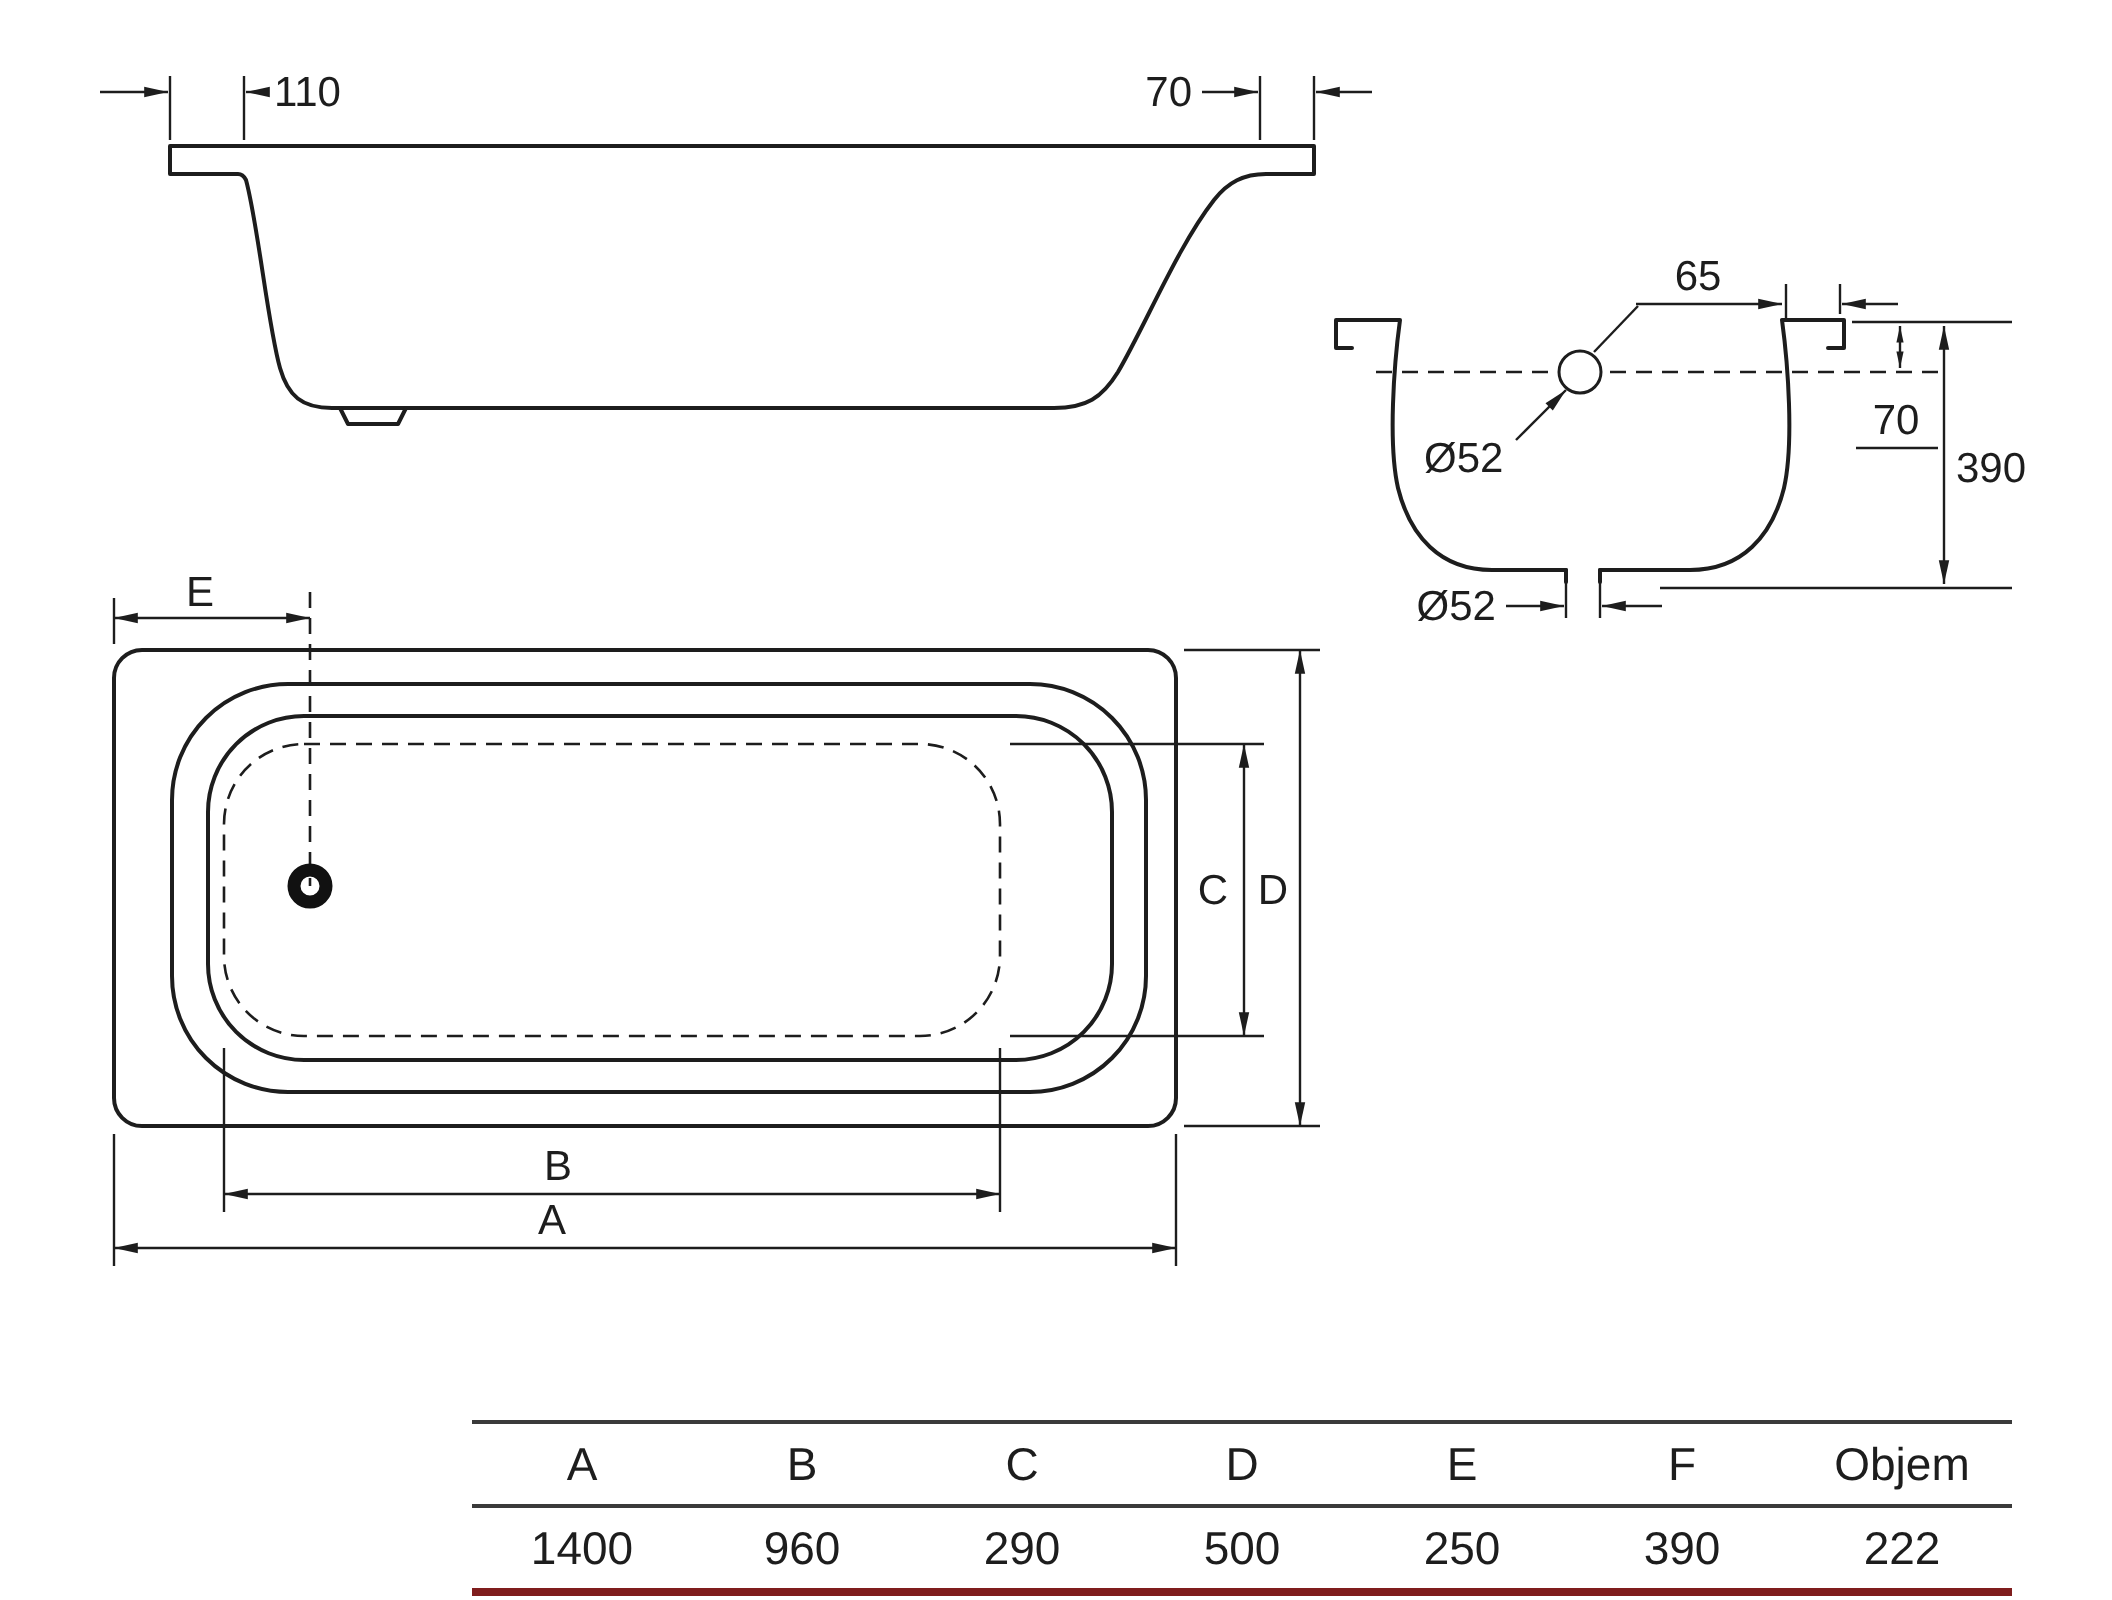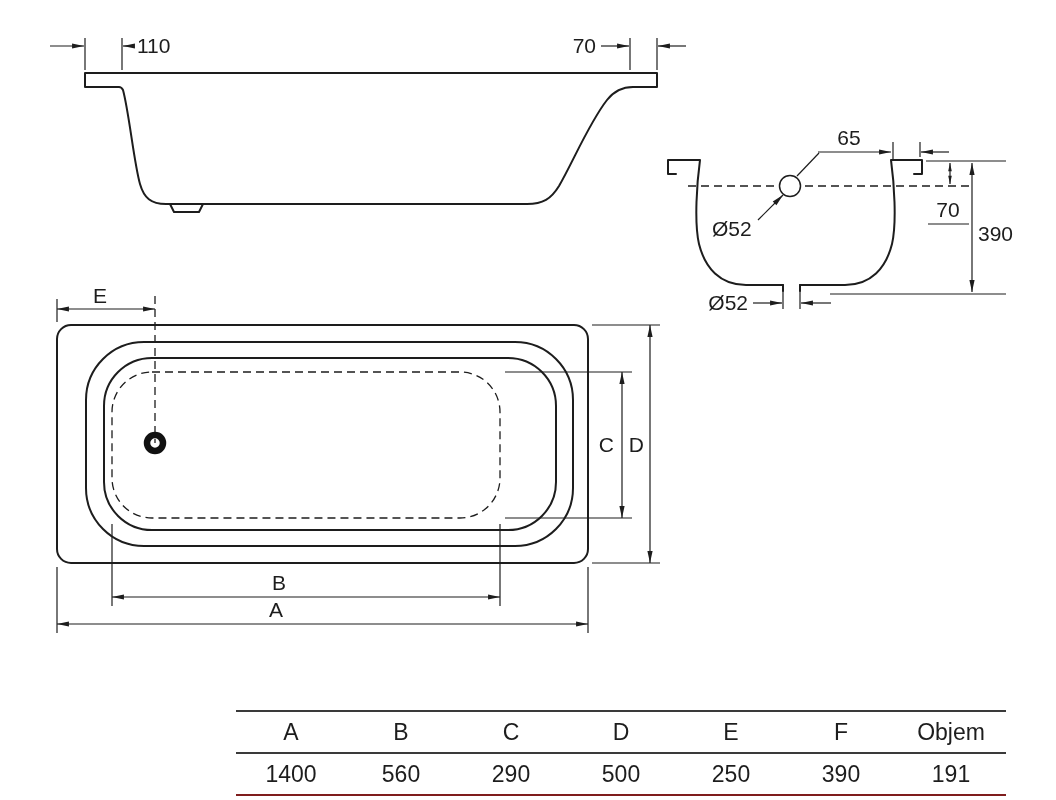--- a/index.html
+++ b/index.html
@@ -26,21 +26,21 @@
   .dim-table th, .dim-table td {
     font-family: "Liberation Sans", sans-serif;
     font-weight: 400;
     font-size: 23px;
     color: #1d1d1d;
     text-align: center;
     height: 40px;
     padding: 0;
   }
   .dim-table thead tr { border-top: 2px solid #3a3a3a; border-bottom: 2px solid #3a3a3a; }
-  .dim-table tbody tr { border-bottom: 2px solid #7f1d1d; }
+  .dim-table tbody tr { border-bottom: 4px solid #7f1d1d; }
 </style>
 </head>
 <body>
 
 <div class="screen">
 
   <svg class="drawing" width="1056" height="690" viewBox="0 0 1056 690">
     <defs>
       <marker id="ar" viewBox="0 0 12 6" refX="11.5" refY="3" markerWidth="13" markerHeight="7" orient="auto-start-reverse" markerUnits="userSpaceOnUse">
         <path d="M0.5,0.6 L11.5,3 L0.5,5.4 Z" fill="#1d1d1d"></path>
@@ -167,24 +167,24 @@
           <th>C</th>
           <th>D</th>
           <th>E</th>
           <th>F</th>
           <th>Objem</th>
         </tr>
       </thead>
       <tbody>
         <tr>
           <td>1400</td>
-          <td>560</td>
+          <td>960</td>
           <td>290</td>
           <td>500</td>
           <td>250</td>
           <td>390</td>
-          <td>191</td>
+          <td>222</td>
         </tr>
       </tbody>
     </table>
   </div>
 
 </div>
 
 </body></html>

